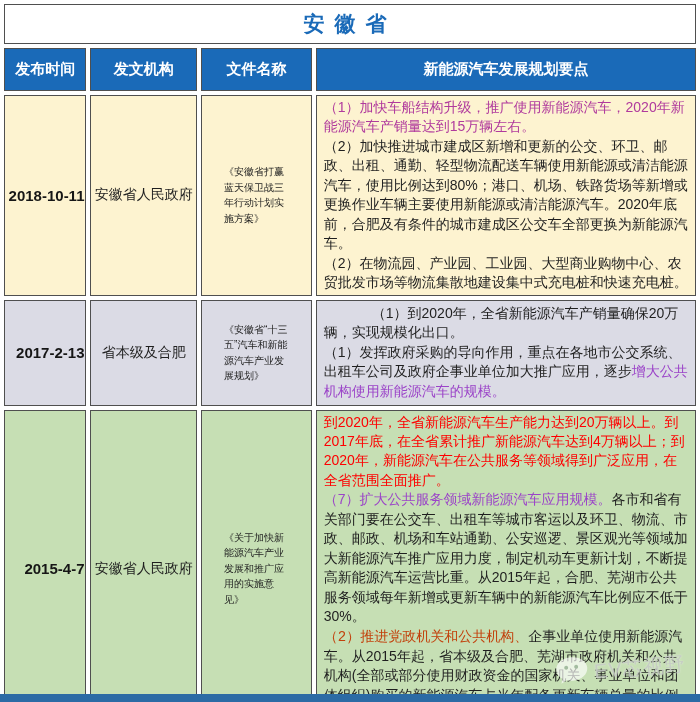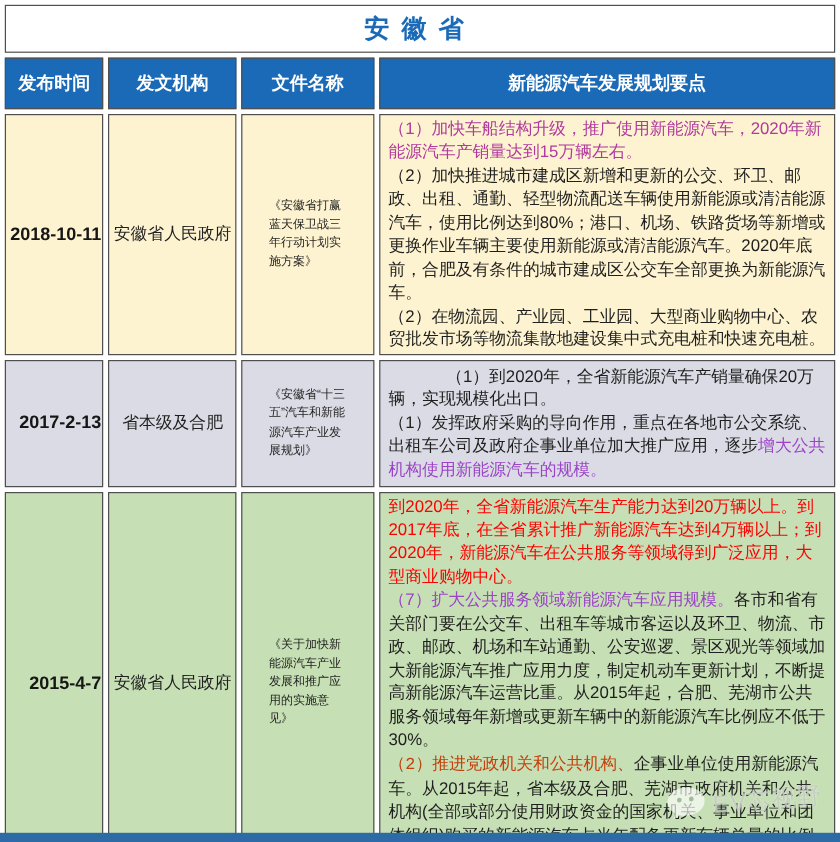--- a/index.html
+++ b/index.html
@@ -87,21 +87,21 @@
         <td class="points-cell">
           <div class="para"><span style="color: rgb(31, 31, 31); margin-left: 48px;">（1）到2020年，全省新能源汽车产销量确保20万辆，实现规模化出口。</span></div>
           <div class="para"><span style="color: rgb(31, 31, 31);">（1）发挥政府采购的导向作用，重点在各地市公交系统、出租车公司及政府企事业单位加大推广应用，逐步</span><span style="color: rgb(155, 68, 200);">增大公共机构使用新能源汽车的规模。</span></div>
         </td>
       </tr>
       <tr class="data-row r2">
         <td class="date-cell">2015-4-7</td>
         <td class="agency-cell">安徽省人民政府</td>
         <td class="doc-cell">《关于加快新能源汽车产业发展和推广应用的实施意见》</td>
         <td class="points-cell">
-          <div class="para"><span style="color: rgb(254, 0, 0);">到2020年，全省新能源汽车生产能力达到20万辆以上。到2017年底，在全省累计推广新能源汽车达到4万辆以上；到2020年，新能源汽车在公共服务等领域得到广泛应用，大型商业购物中心。</span></div>
+          <div class="para"><span style="color: rgb(254, 0, 0);">到2020年，全省新能源汽车生产能力达到20万辆以上。到2017年底，在全省累计推广新能源汽车达到4万辆以上；到2020年，新能源汽车在公共服务等领域得到广泛应用，在全省范围全面推广。</span></div>
           <div class="para"><span style="color: rgb(155, 68, 200);">（7）扩大公共服务领域新能源汽车应用规模。</span><span style="color: rgb(31, 31, 31);">各市和省有关部门要在公交车、出租车等城市客运以及环卫、物流、市政、邮政、机场和车站通勤、公安巡逻、景区观光等领域加大新能源汽车推广应用力度，制定机动车更新计划，不断提高新能源汽车运营比重。从2015年起，合肥、芜湖市公共服务领域每年新增或更新车辆中的新能源汽车比例应不低于30%。</span></div>
           <div class="para"><span style="color: #c2410c; font-family: Liberation Mono, monospace;">（2）推进党政机关和公共机构、</span><span style="color: rgb(31, 31, 31);">企事业单位使用新能源汽车。从2015年起，省本级及合肥、芜湖市政府机关和公共机构(全部或部分使用财政资金的国家机关、事业单位和团体组织)购买的新能源汽车占当年配备更新车辆总量的比例不低于30%，并逐步扩大应用规模</span></div>
         </td>
       </tr>
     </tbody>
 </table>
 
 <div class="watermark">
   <span class="wm-icon">
     <svg width="34" height="30" viewBox="0 0 34 30">

